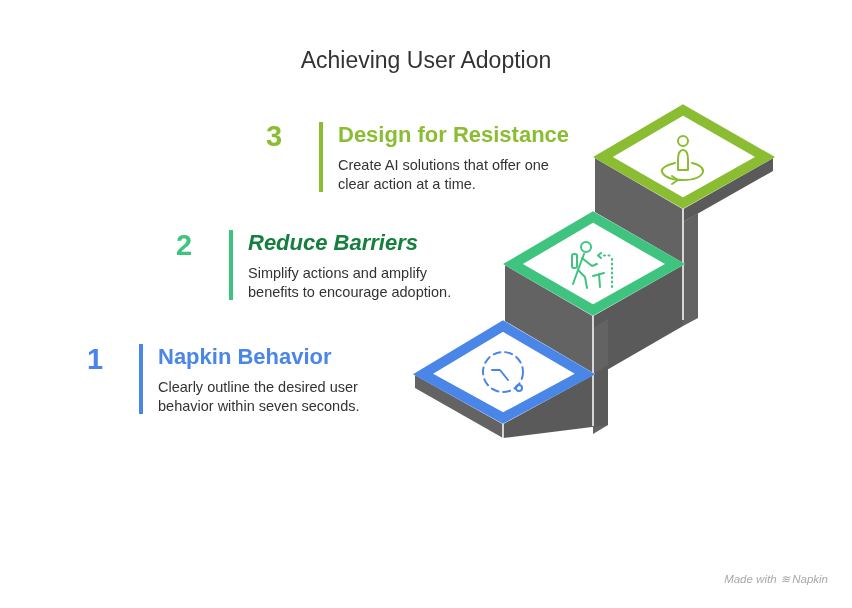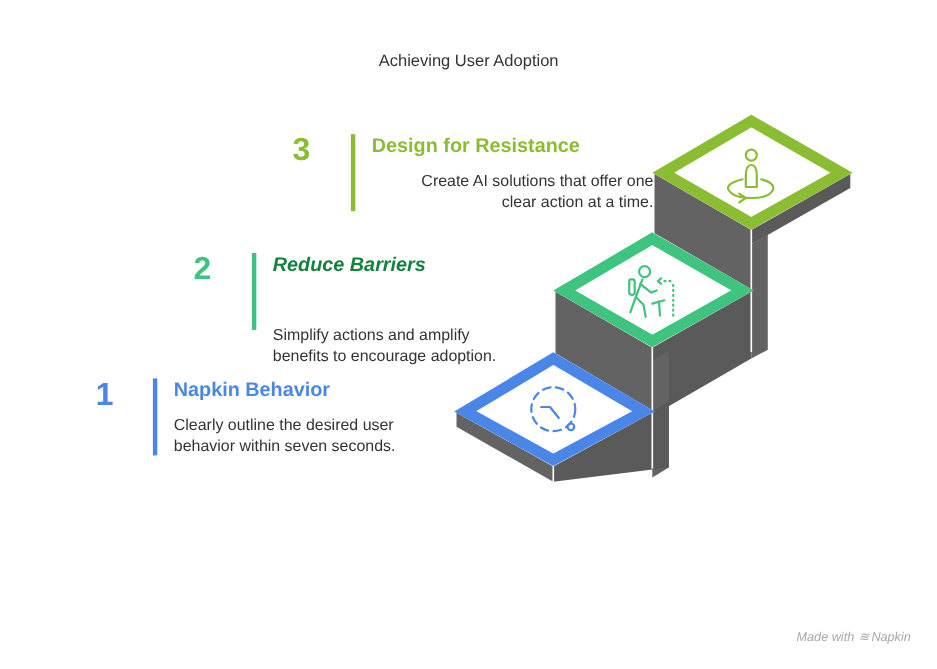--- a/index.html
+++ b/index.html
@@ -1,45 +1,45 @@
 <!DOCTYPE html>
 <html><head>
   <meta charset="utf-8">
   <style>
     html, body { margin: 0; padding: 0; background: #ffffff; }
     body { width: 852px; height: 608px; position: relative; overflow: hidden;
       font-family: "Liberation Sans", sans-serif; }
     .title { position: absolute; top: 47px; left: 0; width: 852px; text-align: center;
-      font-size: 15px; color: #333333; }
+      font-size: 23px; color: #333333; }
     .step { position: absolute; }
     .step .num { position: absolute; font-size: 29px; font-weight: bold; }
     .step .bar { position: absolute; width: 4px; }
-    .step .heading { position: absolute; font-size: 18px; font-weight: bold; white-space: nowrap; }
+    .step .heading { position: absolute; font-size: 22px; font-weight: bold; white-space: nowrap; }
     .step .desc { position: absolute; font-size: 14.5px; line-height: 19px; color: #333333; width: 260px; }
     .footer { position: absolute; right: 24px; top: 572px; font-size: 11.5px; color: #a8a8a8; font-style: italic; }
     .footer .logo { display: inline-block; margin: 0 2px 0 4px; }
     svg.stairs { position: absolute; left: 0; top: 0; }
   </style>
 </head>
 <body>
 
 <div class="title">Achieving User Adoption</div>
 
 <div class="step">
   <div class="num" style="left:266px; top:120px; color:#8bbd33;">3</div>
   <div class="bar" style="left:319px; top:122px; height:70px; background:#8bbd33;"></div>
   <div class="heading" style="left:338px; top:122px; color:#8bbd33;">Design for Resistance</div>
-  <div class="desc" style="left:354px; top:156px; width:240px;text-align:right;">Create AI solutions that offer one clear action at a time.</div>
+  <div class="desc" style="left:338px; top:156px; width:240px;">Create AI solutions that offer one clear action at a time.</div>
 </div>
 
 <div class="step">
   <div class="num" style="left:176px; top:229px; color:#3ec47f;">2</div>
   <div class="bar" style="left:229px; top:230px; height:70px; background:#3ec47f;"></div>
   <div class="heading" style="left:248px; top:230px; color:#15803d;font-style:italic;">Reduce Barriers</div>
-  <div class="desc" style="left:248px; top:264px; width:230px;margin-top:32px;">Simplify actions and amplify benefits to encourage adoption.</div>
+  <div class="desc" style="left:248px; top:264px; width:230px;">Simplify actions and amplify benefits to encourage adoption.</div>
 </div>
 
 <div class="step">
   <div class="num" style="left:87px; top:343px; color:#4a86e8;">1</div>
   <div class="bar" style="left:139px; top:344px; height:70px; background:#4a86e8;"></div>
   <div class="heading" style="left:158px; top:344px; color:#4a86e8;">Napkin Behavior</div>
   <div class="desc" style="left:158px; top:378px; width:230px;">Clearly outline the desired user behavior within seven seconds.</div>
 </div>
 
 <svg class="stairs" width="852" height="608" viewBox="0 0 852 608">

